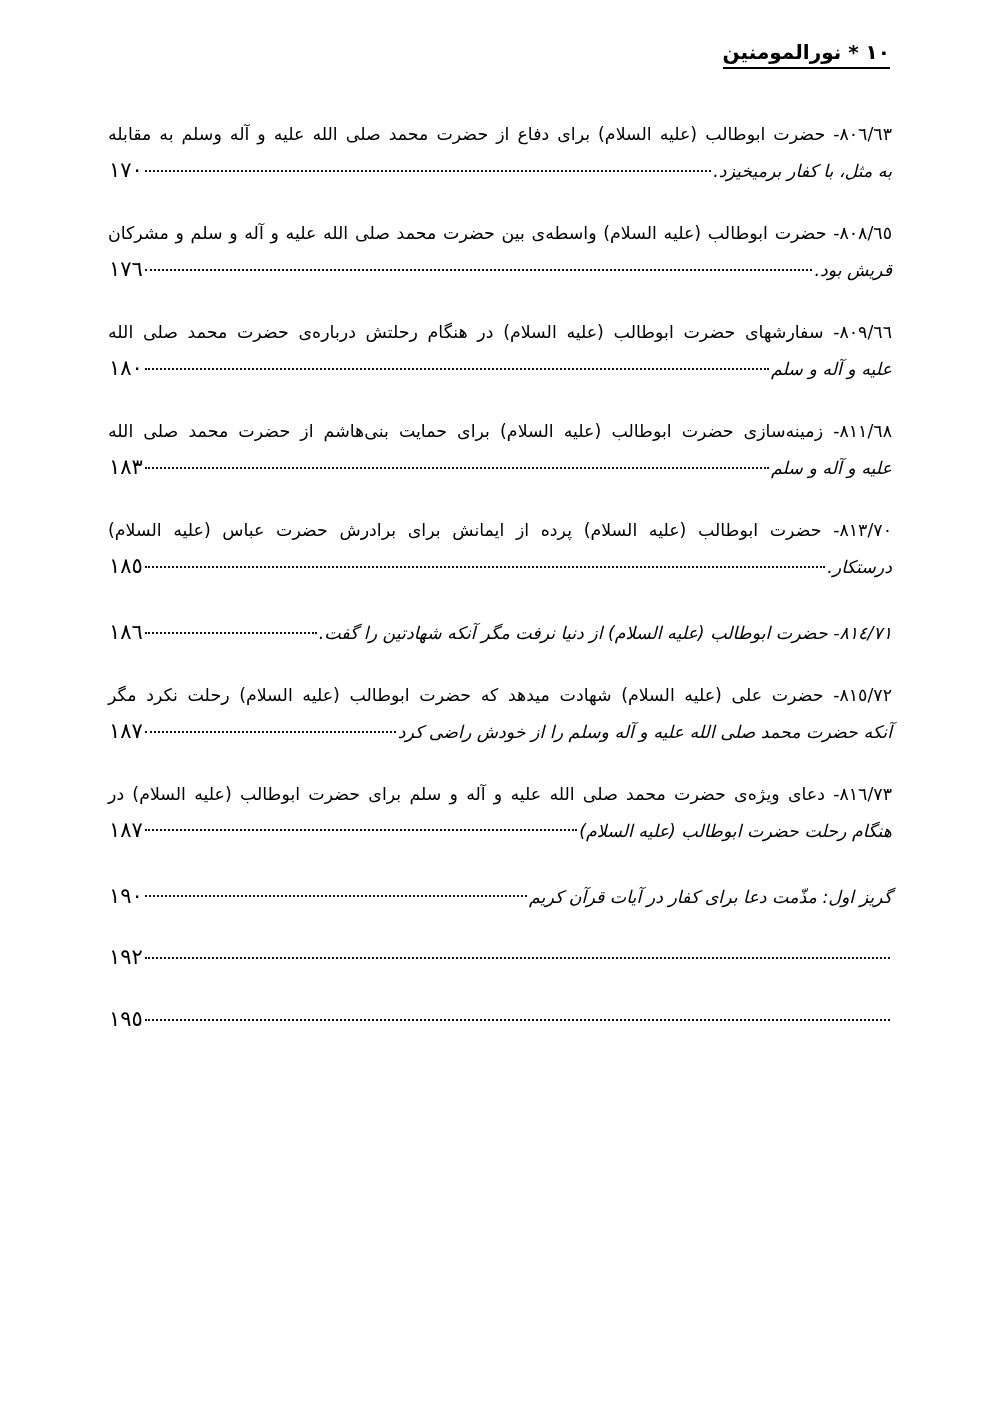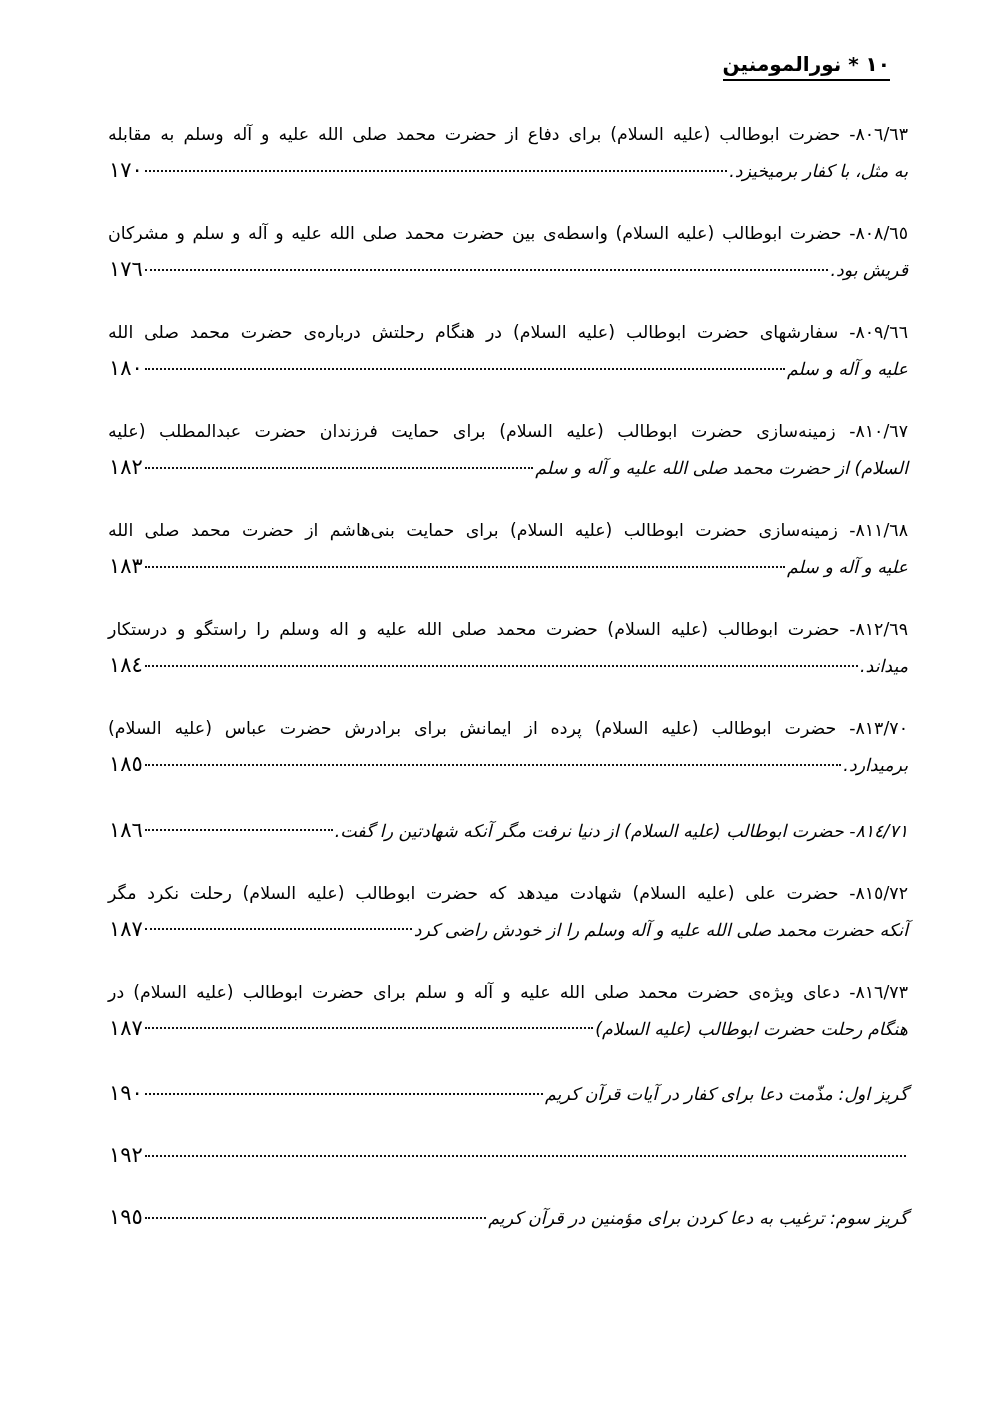--- a/index.html
+++ b/index.html
@@ -21,21 +21,21 @@
   .page {
     position: absolute;
     inset: 0;
     background: #ffffff;
     padding: 0;
   }
 
   
   .page-header {
     position: absolute;
-    top: 52px;
+    top: 40px;
     right: 110px;
     left: 110px;
     display: flex;
     flex-direction: row;
     justify-content: flex-start;
     align-items: baseline;
     direction: rtl;
   }
   .header-text {
     font-size: 20px;
@@ -45,21 +45,21 @@
     white-space: nowrap;
     border-bottom: 2.2px solid #000;
     padding-bottom: 3px;
     display: inline-block;
   }
 
   
   .toc {
     position: absolute;
     top: 118px;
-    right: 92px;
+    right: 108px;
     left: 108px;
     direction: rtl;
   }
 
   .toc-entry {
     display: block;
     margin-bottom: 26px;
   }
   .toc-entry.compact {
     margin-bottom: 22px;
@@ -156,54 +156,34 @@
         <p class="entry-head">٨٠٩/٦٦- سفارشهای حضرت ابوطالب (علیه السلام) در هنگام رحلتش درباره‌ی حضرت محمد صلی الله</p>
         <div class="entry-flow">
           <div class="tail">
             <span class="tail-text">علیه و آله و سلم</span>
             <span class="dots"></span>
             <span class="pagenum num-token">١٨٠</span>
           </div>
         </div>
       </div>
       <div class="toc-entry">
-        <p class="entry-head">٨١٠/٦٧- زمینه‌سازی حضرت ابوطالب (علیه السلام) برای حمایت فرزندان حضرت عبدالمطلب (علیه</p>
-        <div class="entry-flow">
-          <div class="tail">
-            <span class="tail-text">السلام) از حضرت محمد صلی الله علیه و آله و سلم</span>
-            <span class="dots"></span>
-            <span class="pagenum num-token">١٨٢</span>
-          </div>
-        </div>
-      </div>
-      <div class="toc-entry">
         <p class="entry-head">٨١١/٦٨- زمینه‌سازی حضرت ابوطالب (علیه السلام) برای حمایت بنی‌هاشم از حضرت محمد صلی الله</p>
         <div class="entry-flow">
           <div class="tail">
             <span class="tail-text">علیه و آله و سلم</span>
             <span class="dots"></span>
             <span class="pagenum num-token">١٨٣</span>
           </div>
         </div>
       </div>
       <div class="toc-entry">
-        <p class="entry-head">٨١٢/٦٩- حضرت ابوطالب (علیه السلام) حضرت محمد صلی الله علیه و اله وسلم را راستگو و درستکار</p>
-        <div class="entry-flow">
-          <div class="tail">
-            <span class="tail-text">میداند.</span>
-            <span class="dots"></span>
-            <span class="pagenum num-token">١٨٤</span>
-          </div>
-        </div>
-      </div>
-      <div class="toc-entry">
         <p class="entry-head">٨١٣/٧٠- حضرت ابوطالب (علیه السلام) پرده از ایمانش برای برادرش حضرت عباس (علیه السلام)</p>
         <div class="entry-flow">
           <div class="tail">
-            <span class="tail-text">برمیدارد.</span>
+            <span class="tail-text">درستکار.</span>
             <span class="dots"></span>
             <span class="pagenum num-token">١٨٥</span>
           </div>
         </div>
       </div>
       <div class="toc-entry">
         <div class="entry-flow">
           <div class="tail">
             <span class="tail-text">٨١٤/٧١- حضرت ابوطالب (علیه السلام) از دنیا نرفت مگر آنکه شهادتین را گفت.</span>
             <span class="dots"></span>
@@ -244,21 +224,20 @@
         <div class="entry-flow">
           <div class="tail">
             <span class="dots"></span>
             <span class="pagenum num-token">١٩٢</span>
           </div>
         </div>
       </div>
       <div class="toc-entry gareez compact">
         <div class="entry-flow">
           <div class="tail">
-            <span class="tail-text">گریز سوم: ترغیب به دعا کردن برای مؤمنین در قرآن کریم</span>
             <span class="dots"></span>
             <span class="pagenum num-token">١٩٥</span>
           </div>
         </div>
       </div>
     </div>
 
 </div>
 
 </body></html>

